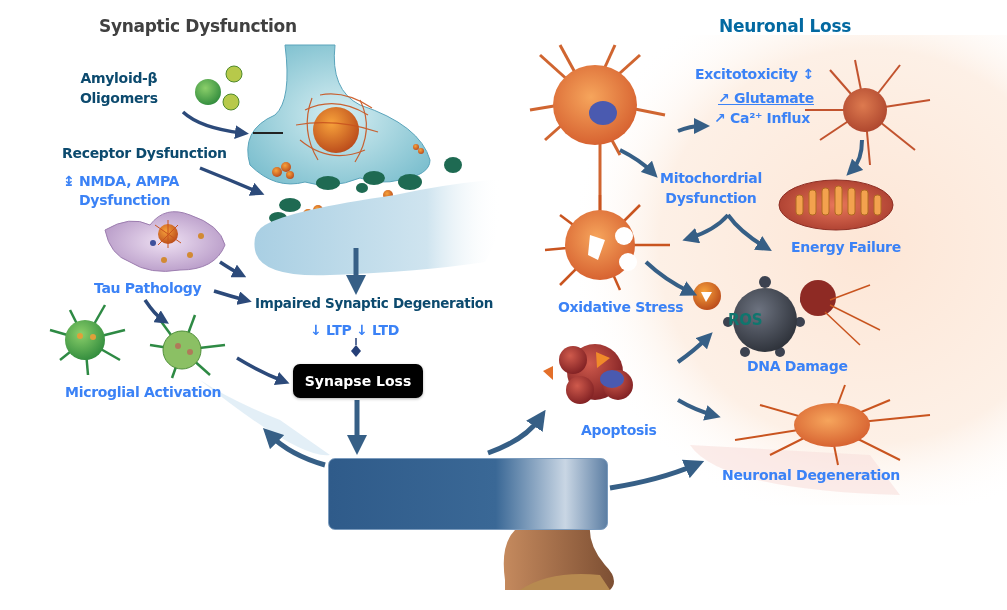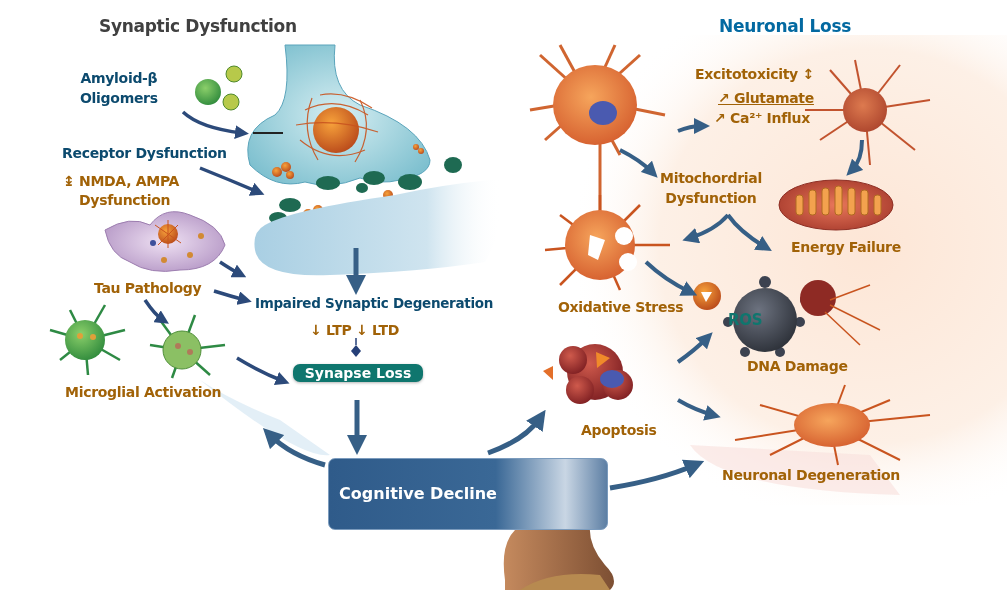--- a/index.html
+++ b/index.html
@@ -1,26 +1,26 @@
 <!DOCTYPE html>
 <html><head>
 <meta charset="utf-8">
 <style>
   html, body { margin: 0; padding: 0; }
   body { width: 1007px; height: 610px; background: #ffffff; position: relative; overflow: hidden;
          font-family: "DejaVu Sans", sans-serif; }
   #bg-svg { position: absolute; left: 0; top: 0; }
-  .label { position: absolute; font-weight: bold; color: #a16207; white-space: nowrap; letter-spacing: -0.3px; }
+  .label { position: absolute; font-weight: bold; color: #3b82f6; white-space: nowrap; letter-spacing: -0.3px; }
   .navy { color: #0c4a6e; }
   .hdr { font-size: 17px; }
   .lbl { font-size: 14px; }
   .center { text-align: center; }
   .box { position: absolute; border-radius: 7px; color: #fff; font-weight: bold; display: flex;
          align-items: center; justify-content: center; text-align: center; }
-  #synapse-loss { left: 293px; top: 364px; width: 130px; height: 18px; background: #0f766e;
+  #synapse-loss { left: 293px; top: 364px; width: 130px; height: 34px; background: #000000;
                   font-size: 14px; box-shadow: 0 1px 3px rgba(0,0,0,.3); }
   #cognitive-box { left: 328px; top: 458px; width: 278px; height: 70px;
                    background: linear-gradient(90deg, #2f5b8a 0%, #3a6896 60%, #c9d6e4 85%, #5d7fa4 100%);
                    border: 1px solid #7b9bbd; justify-content: flex-start; }
   #cognitive-text { width: 170px; font-size: 16px; line-height: 26px; text-align: center; margin-left: 4px; }
 </style>
 </head>
 <body>
 
 <svg id="bg-svg" width="1007" height="610" viewBox="0 0 1007 610">
@@ -334,21 +334,20 @@
 <div class="label lbl" style="left:94px; top:280px;">Tau Pathology</div>
 <div class="label lbl" style="left:65px; top:384px;">Microglial Activation</div>
 <div class="label lbl navy" style="left:255px; top:295px; font-size:13.5px;">Impaired Synaptic Degeneration</div>
 <div class="label lbl" style="left:310px; top:322px;">↓ LTP ↓ LTD</div>
 <div class="box" id="synapse-loss">
   <span>Synapse Loss</span>
 </div>
 
 <div class="box" id="cognitive-box">
   <div id="cognitive-text">
-    <div>Cognitive Decline</div>
   </div>
 </div>
 
 <div class="label lbl" style="left:695px; top:66px;">Excitotoxicity ↕</div>
 <div class="label lbl" style="left:718px; top:90px;text-decoration:underline;">↗ Glutamate</div>
 <div class="label lbl" style="left:714px; top:110px;">↗ Ca²⁺ Influx</div>
 <div class="label lbl center" style="left:660px; top:168px; line-height:20px;">
   <div>Mitochordrial</div>
   <div>Dysfunction</div>
 </div>

